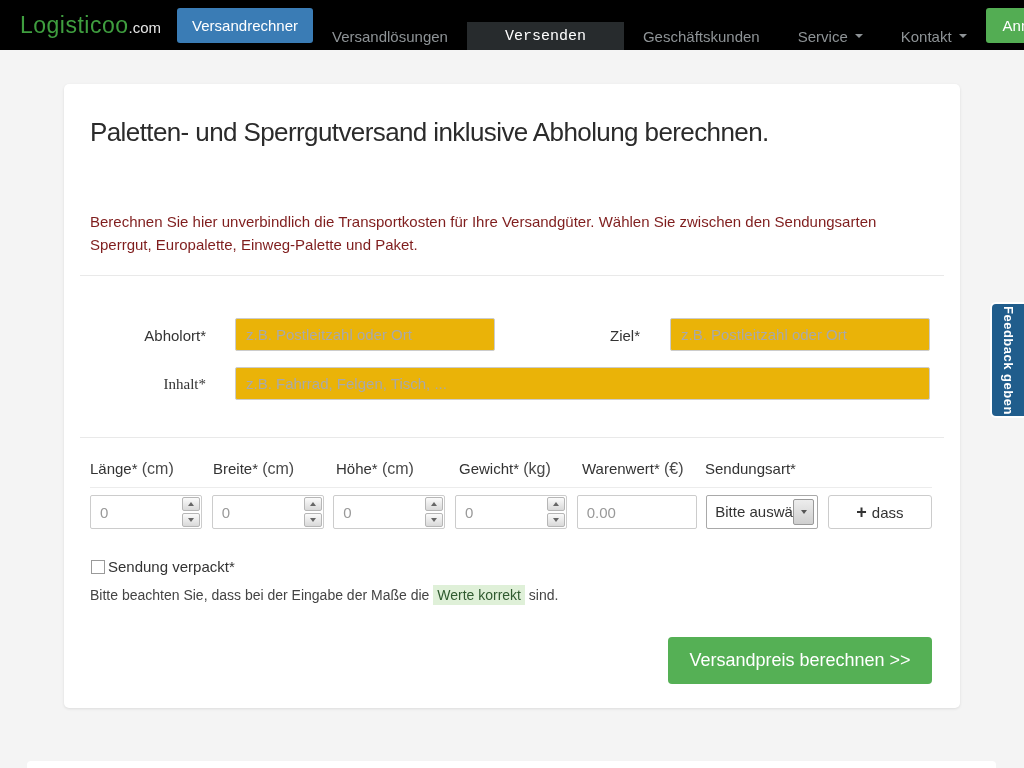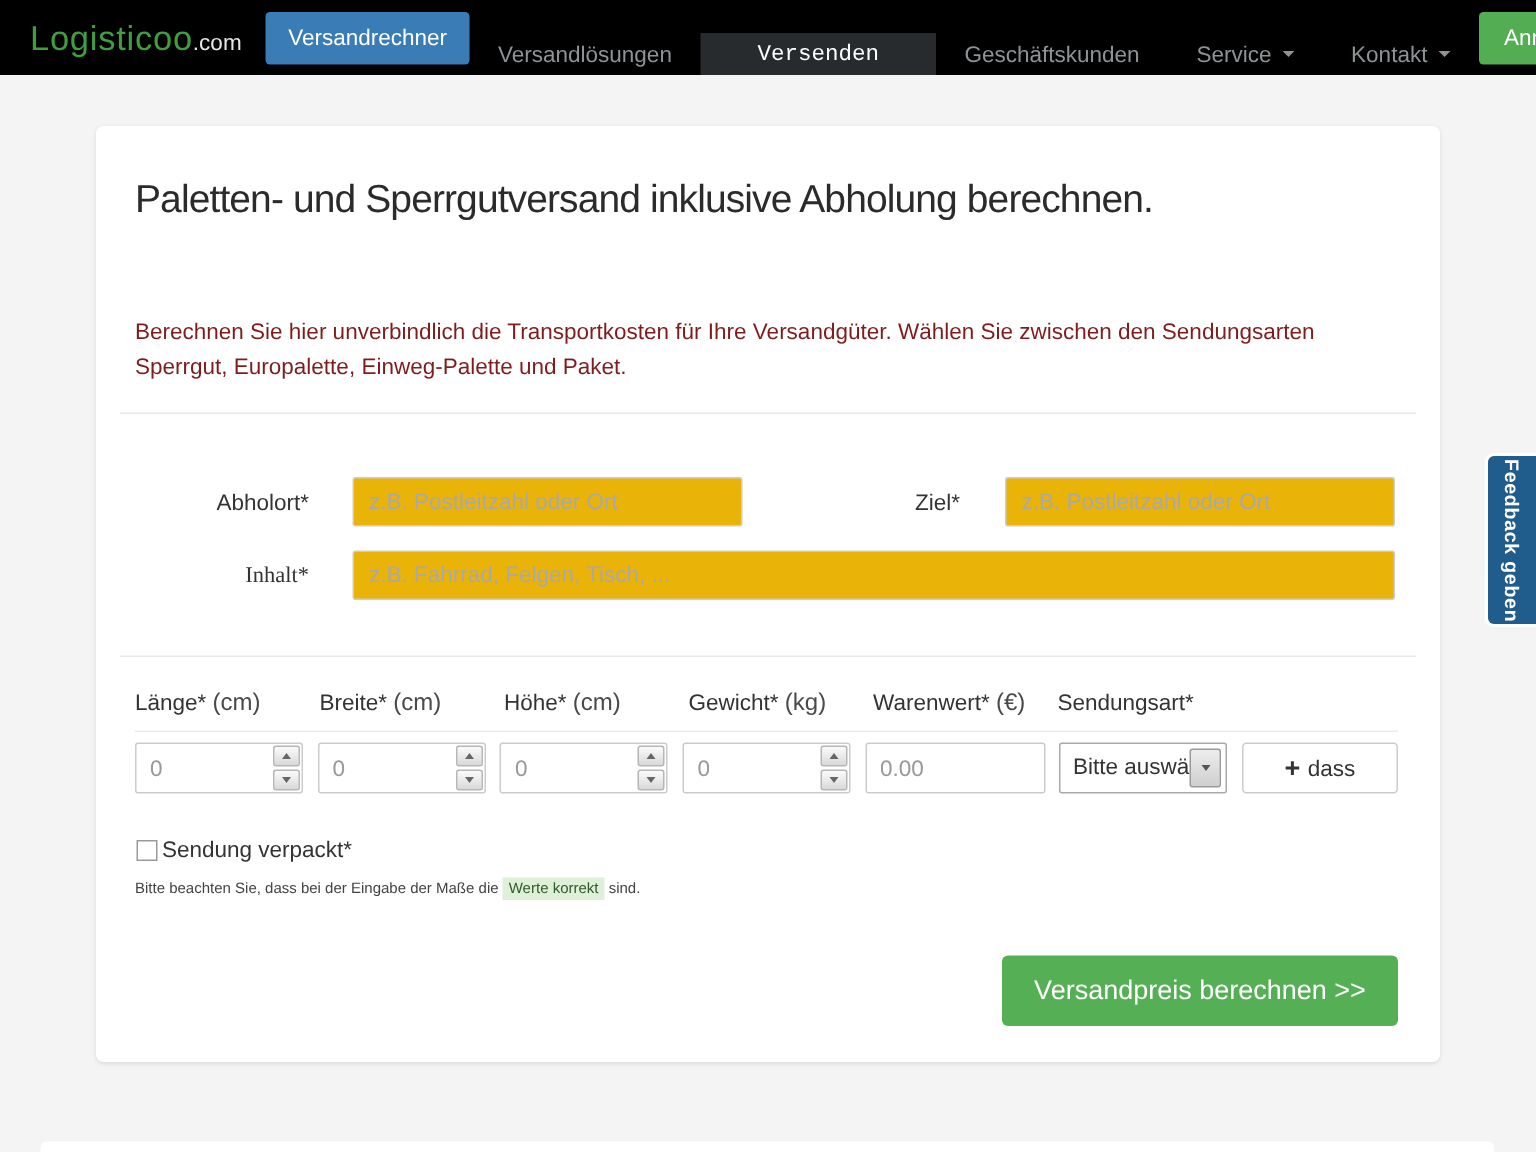--- a/index.html
+++ b/index.html
@@ -116,21 +116,21 @@
     font-size:15px; color:#333; gap:5px;
   }
   .more-plus { font-weight:700; font-size:18px; line-height:1; }
   
   .packed-row { position:absolute; left:27px; top:474px; display:flex; align-items:center; }
   .checkbox {
     width:14px; height:14px; border:1px solid #9a9a9a; background:#fff;
     display:inline-block; cursor:pointer; margin-right:3px;
   }
   .packed-label { font-size:15px; color:#333; cursor:default; }
-  .note { position:absolute; left:26px; top:503px; font-size:10px; color:#444; }
+  .note { position:absolute; left:26px; top:503px; font-size:14px; color:#444; }
   .note-highlight { background:#dff0d8; color:#2f5a2f; padding:2px 4px; }
   
   .submit-btn {
     position:absolute; right:28px; top:553px; width:264px; height:47px;
     background:#55b055; border:none; border-radius:4px; cursor:pointer;
     color:#fff; font-size:18px; font-family:"Liberation Sans", sans-serif;
   }
   
   .feedback-tab {
     position:absolute; right:0; top:302px; width:34px; height:116px;

